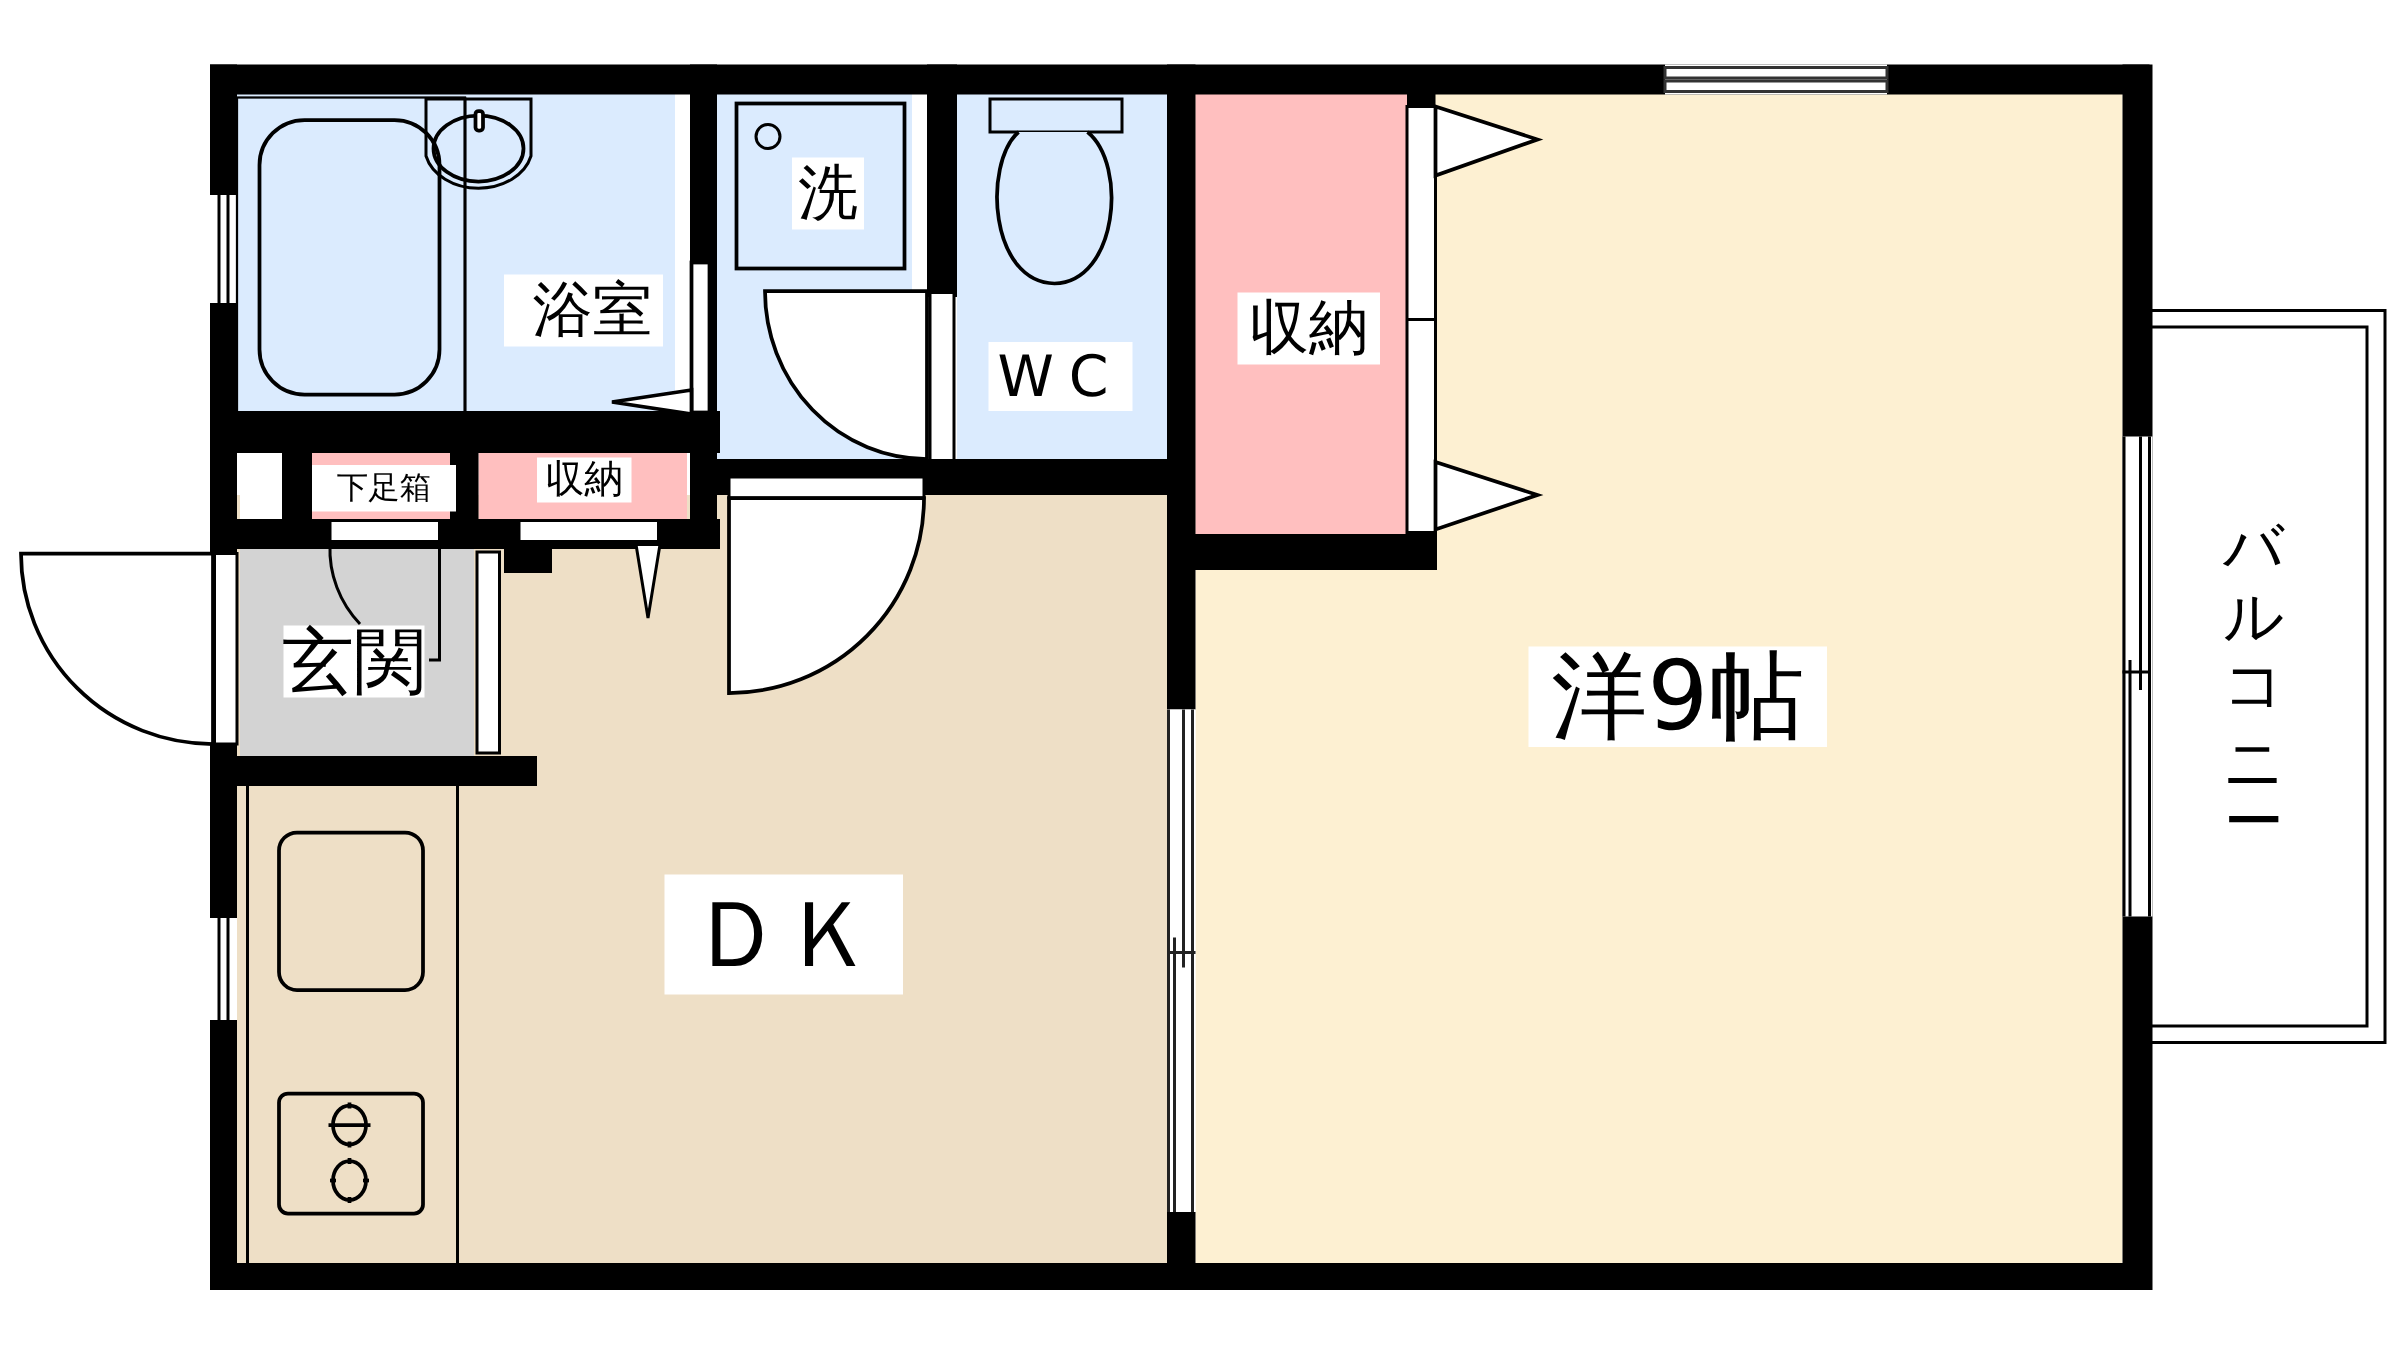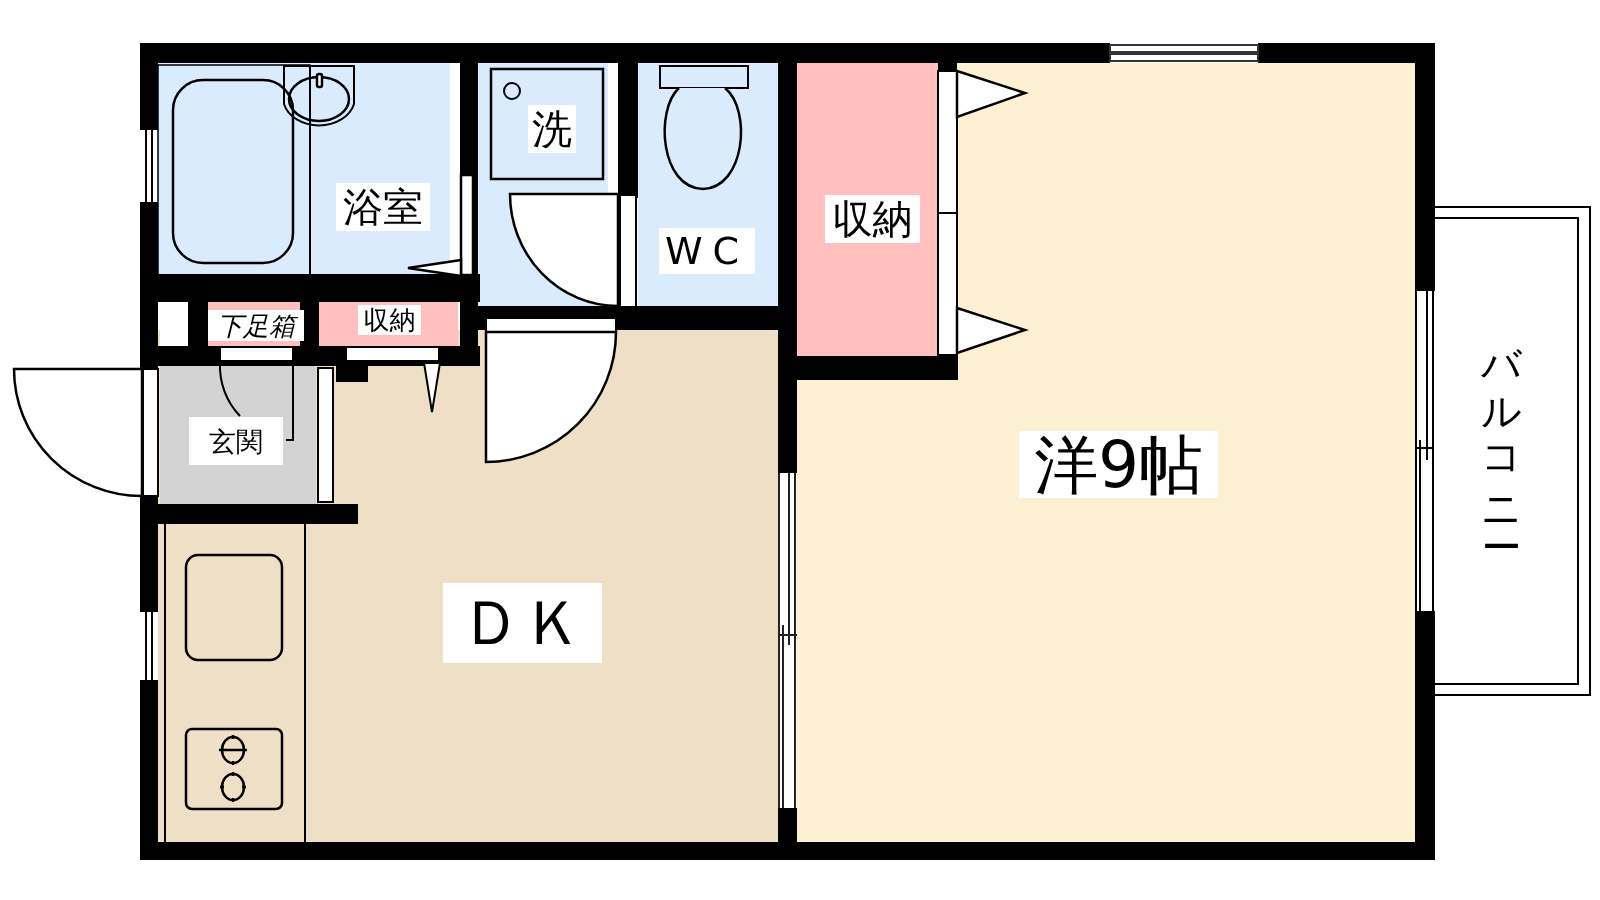--- a/index.html
+++ b/index.html
@@ -165,22 +165,22 @@
       <line x1="233" y1="761" x2="233" y2="765"></line>
       <line x1="219" y1="787" x2="247" y2="787" stroke-width="0"></line>
       <line x1="220" y1="787" x2="224" y2="787"></line>
       <line x1="242" y1="787" x2="246" y2="787"></line>
       <line x1="233" y1="772" x2="233" y2="776"></line>
       <line x1="233" y1="798" x2="233" y2="802"></line>
     </g>
   </g>
 </svg>
 
-<div class="lbl" style="left:336px; top:183px; width:94px; height:48px; font-size:40px;">浴室</div>
+<div class="lbl" style="left:336px; top:183px; width:94px; height:48px; font-size:40px;padding-left:12px;">浴室</div>
 <div class="lbl" style="left:528px; top:105px; width:48px; height:48px; font-size:40px;">洗</div>
 <div class="lbl" style="left:659px; top:228px; width:96px; height:46px; font-size:38px; letter-spacing:10px;">WC</div>
 <div class="lbl" style="left:825px; top:195px; width:95px; height:48px; font-size:40px;">収納</div>
-<div class="lbl" style="left:208px; top:310px; width:96px; height:31px; font-size:26px;font-style:italic;">下足箱</div>
+<div class="lbl" style="left:208px; top:310px; width:96px; height:31px; font-size:21px;">下足箱</div>
 <div class="lbl" style="left:358px; top:305px; width:63px; height:30px; font-size:26px;">収納</div>
-<div class="lbl" style="left:189px; top:417px; width:94px; height:48px; font-size:27px;">玄関</div>
+<div class="lbl" style="left:189px; top:417px; width:94px; height:48px; font-size:48px;">玄関</div>
 <div class="lbl" style="left:443px; top:567px; width:159px; height:80px; font-size:62px;margin-top:16px;">ＤＫ</div>
 <div class="lbl" style="left:1019px; top:431px; width:199px; height:67px; font-size:64px;">洋9帖</div>
 <div class="lbl-vert" style="left:1482px; top:320px;">バルコニー</div>
 
 </body></html>

